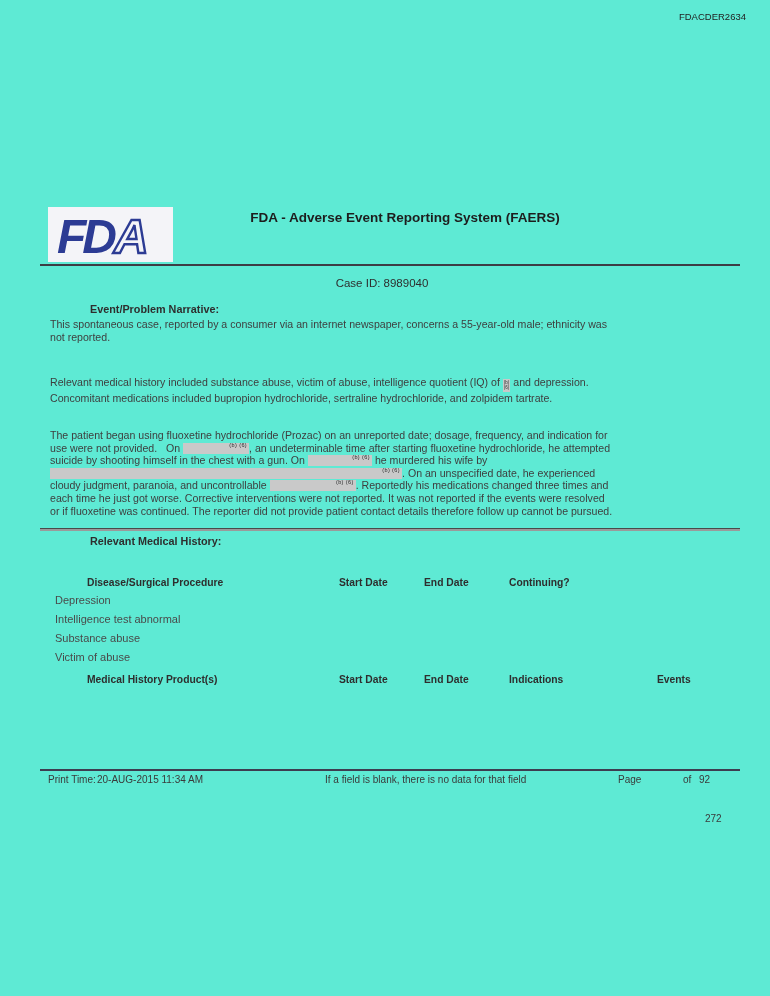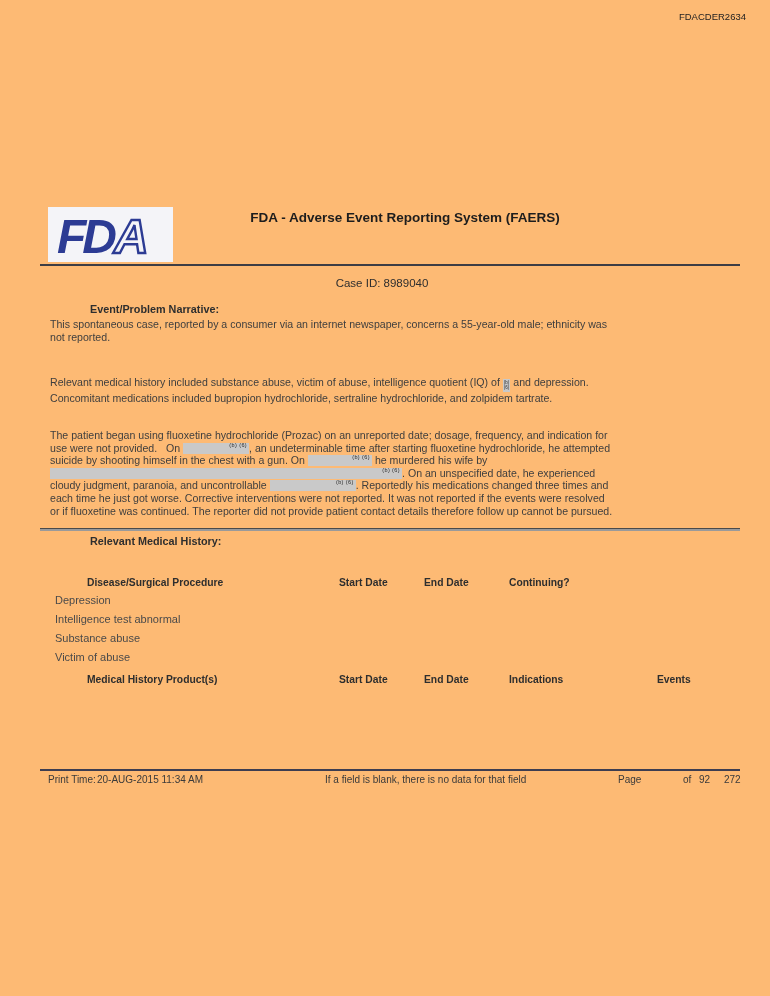--- a/index.html
+++ b/index.html
@@ -1,20 +1,20 @@
 <!DOCTYPE html>
 <html><head>
 <meta charset="utf-8">
 <style>
   html, body { margin: 0; padding: 0; background: #ffffff; }
   .page {
     position: relative;
     width: 770px;
     height: 996px;
-    background: #fdba74;
+    background: #5eead4;
     font-family: "Liberation Sans", sans-serif;
     color: #3e3e3e;
     overflow: hidden;
   }
   .abs { position: absolute; }
 
   .doc-number {
     top: 11px; right: 24px;
     font-size: 9.5px; color: #222;
   }
@@ -90,21 +90,21 @@
   .mh-row { height: 19px; font-size: 11px; color: #4a4a4a; }
 
   .footer-row { top: 774px; left: 0; width: 100%; font-size: 10px; color: #3a3a3a; height: 14px; }
   .footer-row span { position: absolute; white-space: nowrap; }
   .f-print-label { left: 48px; }
   .f-print-value { left: 97px; }
   .f-note  { left: 325px; }
   .f-page  { left: 618px; }
   .f-pnum  { left: 655px; padding-left: 44px; }
   .f-of    { left: 683px; }
-  .f-ptotal{ left: 724px; }
+  .f-ptotal{ left: 705px; margin-top: 39px; }
 </style>
 </head>
 <body>
 
 <div class="page">
 
   <div class="abs doc-number">FDACDER2634</div>
 
   <div class="abs logo-wrap">
     <svg width="125" height="55" viewBox="0 0 125 55">

